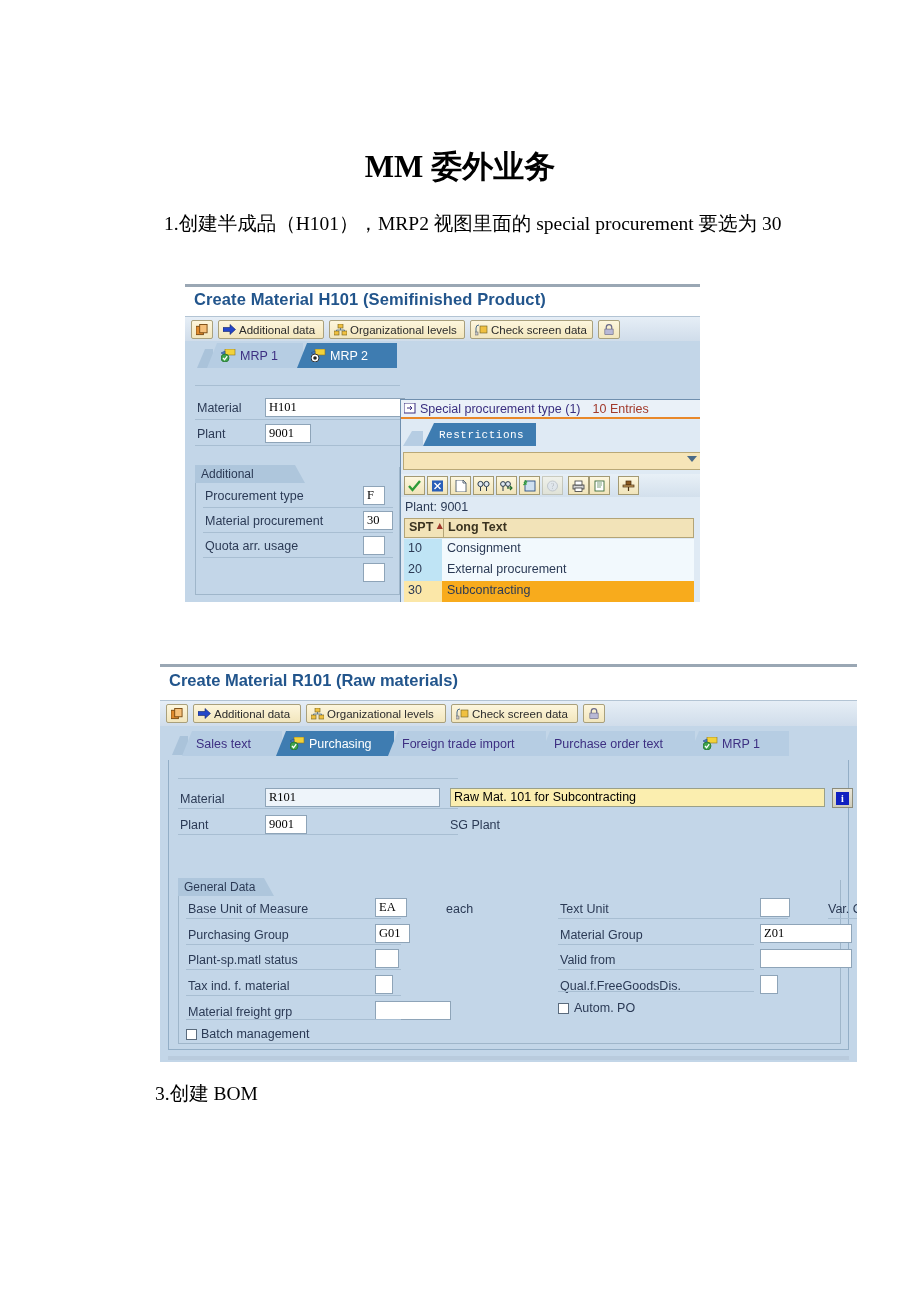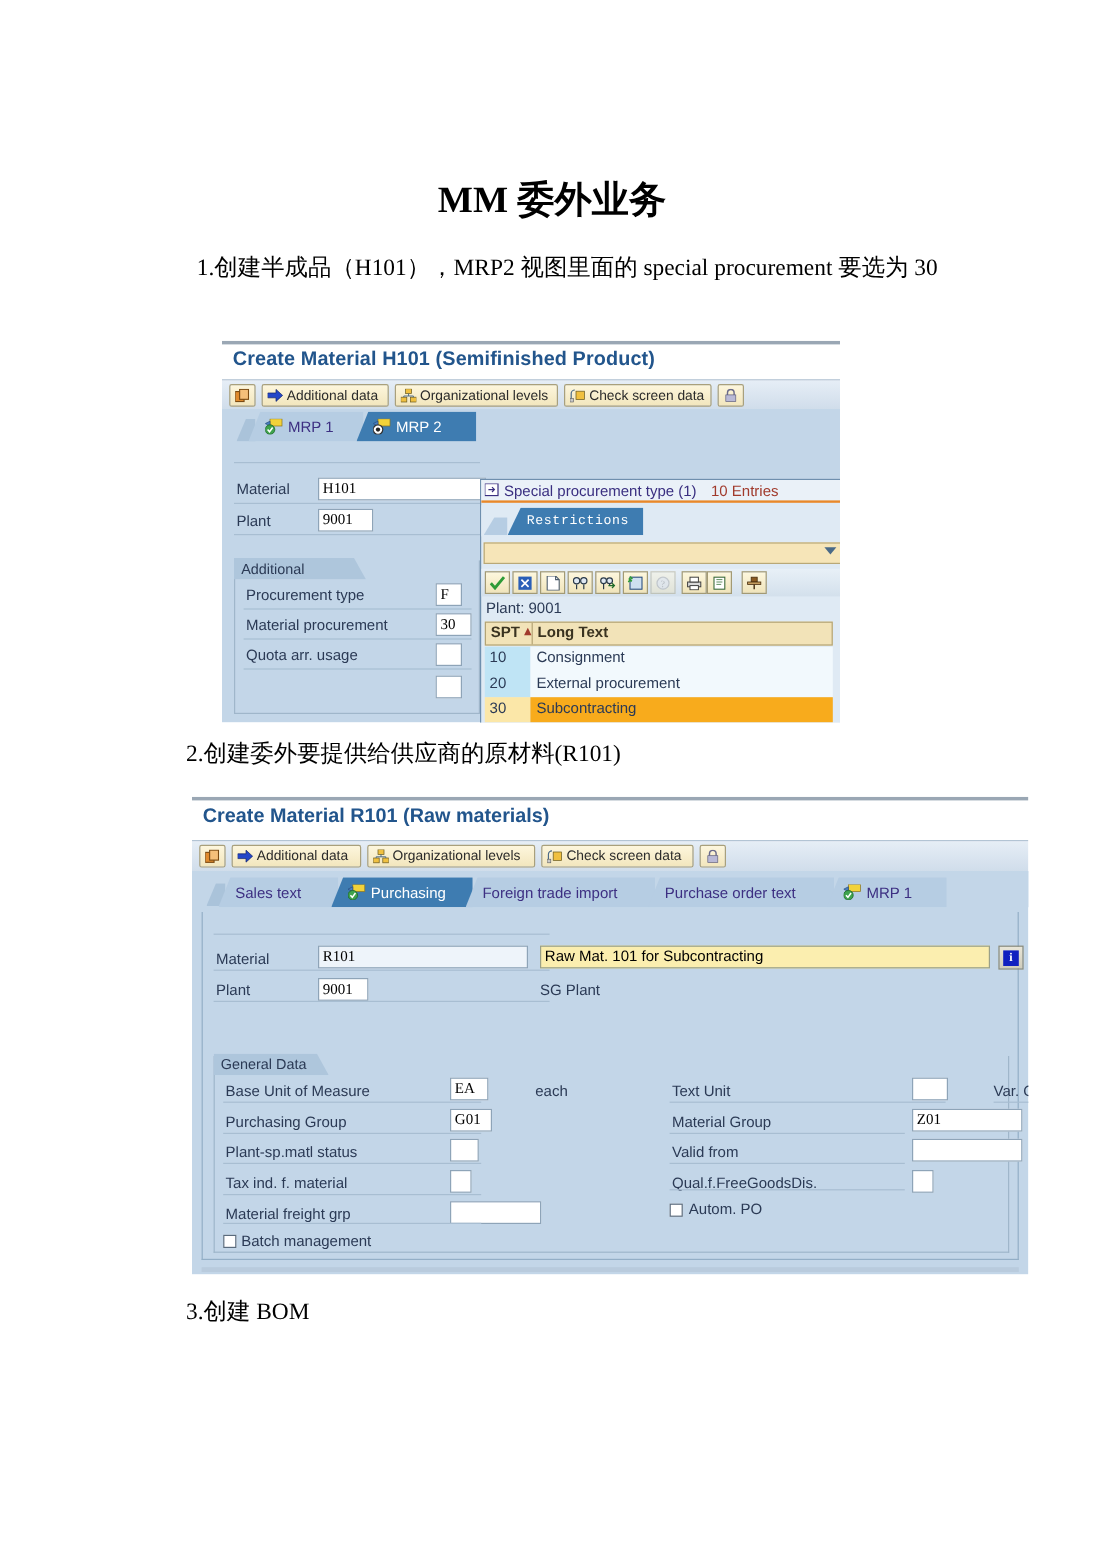--- a/index.html
+++ b/index.html
@@ -179,21 +179,20 @@
   .ic-sq{width:13px;height:12px;}
 </style>
 </head>
 <body>
 
 <div class="page">
 
 
   <div class="doc-title">MM 委外业务</div>
   <div class="para p1">1.创建半成品（H101），MRP2 视图里面的 special procurement 要选为 30</div>
-  <div class="para p2">2.创建委外要提供给供应商的原材料(R101)</div>
   <div class="para p3">3.创建 BOM</div>
 
   <div class="shot1">
     <div class="s1-topline"></div>
     <div class="s1-title">Create Material H101 (Semifinished Product)</div>
 
     <div class="s1-tbbar">
       <div class="btn" style="left:6px;width:22px;">
         <svg class="ic ic-sq" viewBox="0 0 13 12">
           <rect x="0" y="2" width="8" height="9" fill="#e08a2e" stroke="#7a4a12"></rect>

